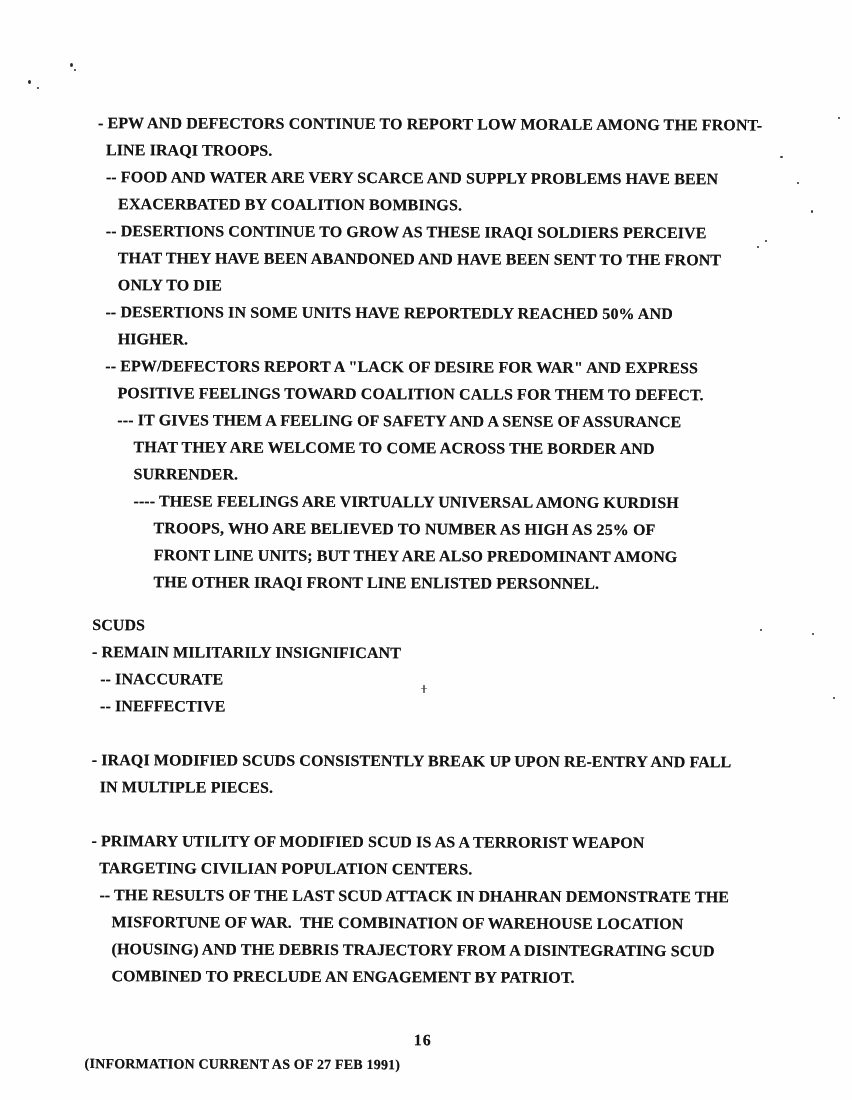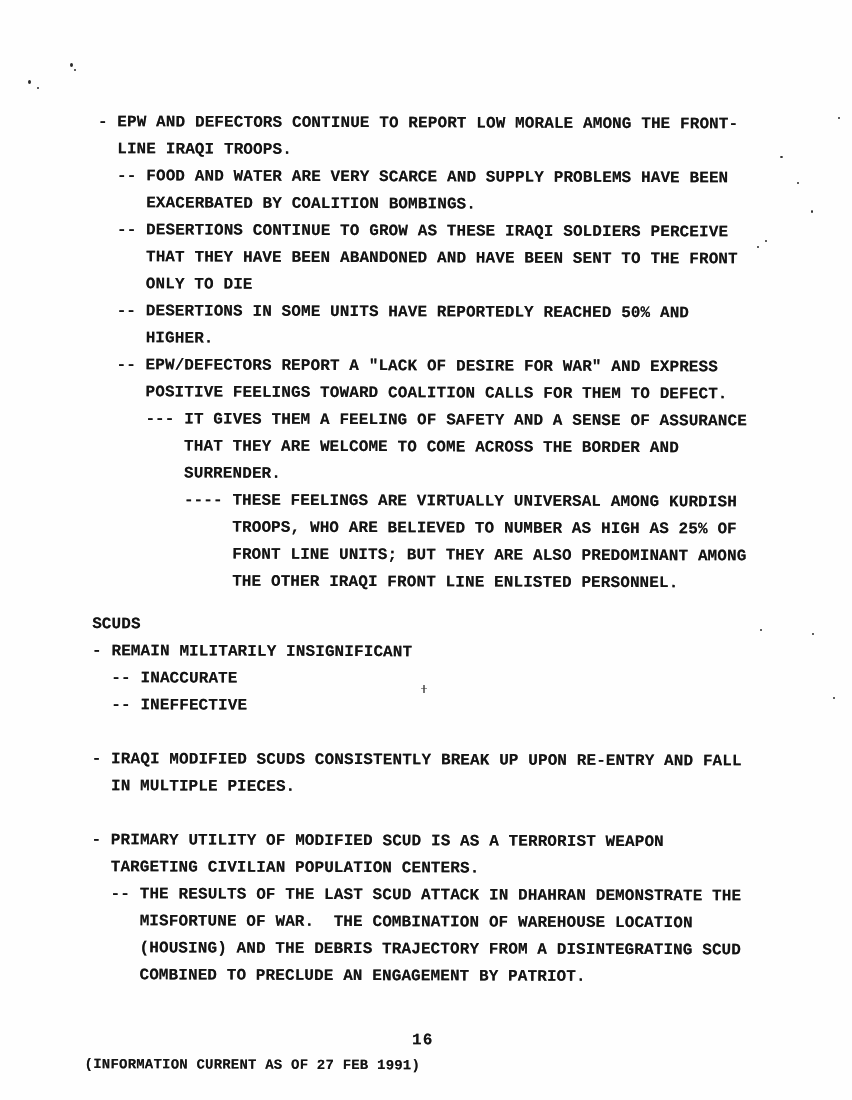--- a/index.html
+++ b/index.html
@@ -6,21 +6,21 @@
     margin: 0;
     padding: 0;
     background: #ffffff;
   }
   .page {
     position: relative;
     width: 852px;
     height: 1100px;
     background: #fefefe;
     overflow: hidden;
-    font-family: Liberation Mono, monospace;
+    font-family: Liberation Serif, serif;
     color: #141414;
   }
   .page-content {
     position: absolute;
     inset: 0;
     transform: rotate(0.2deg);
     transform-origin: 60px 100px;
   }
   pre.typed {
     position: absolute;

